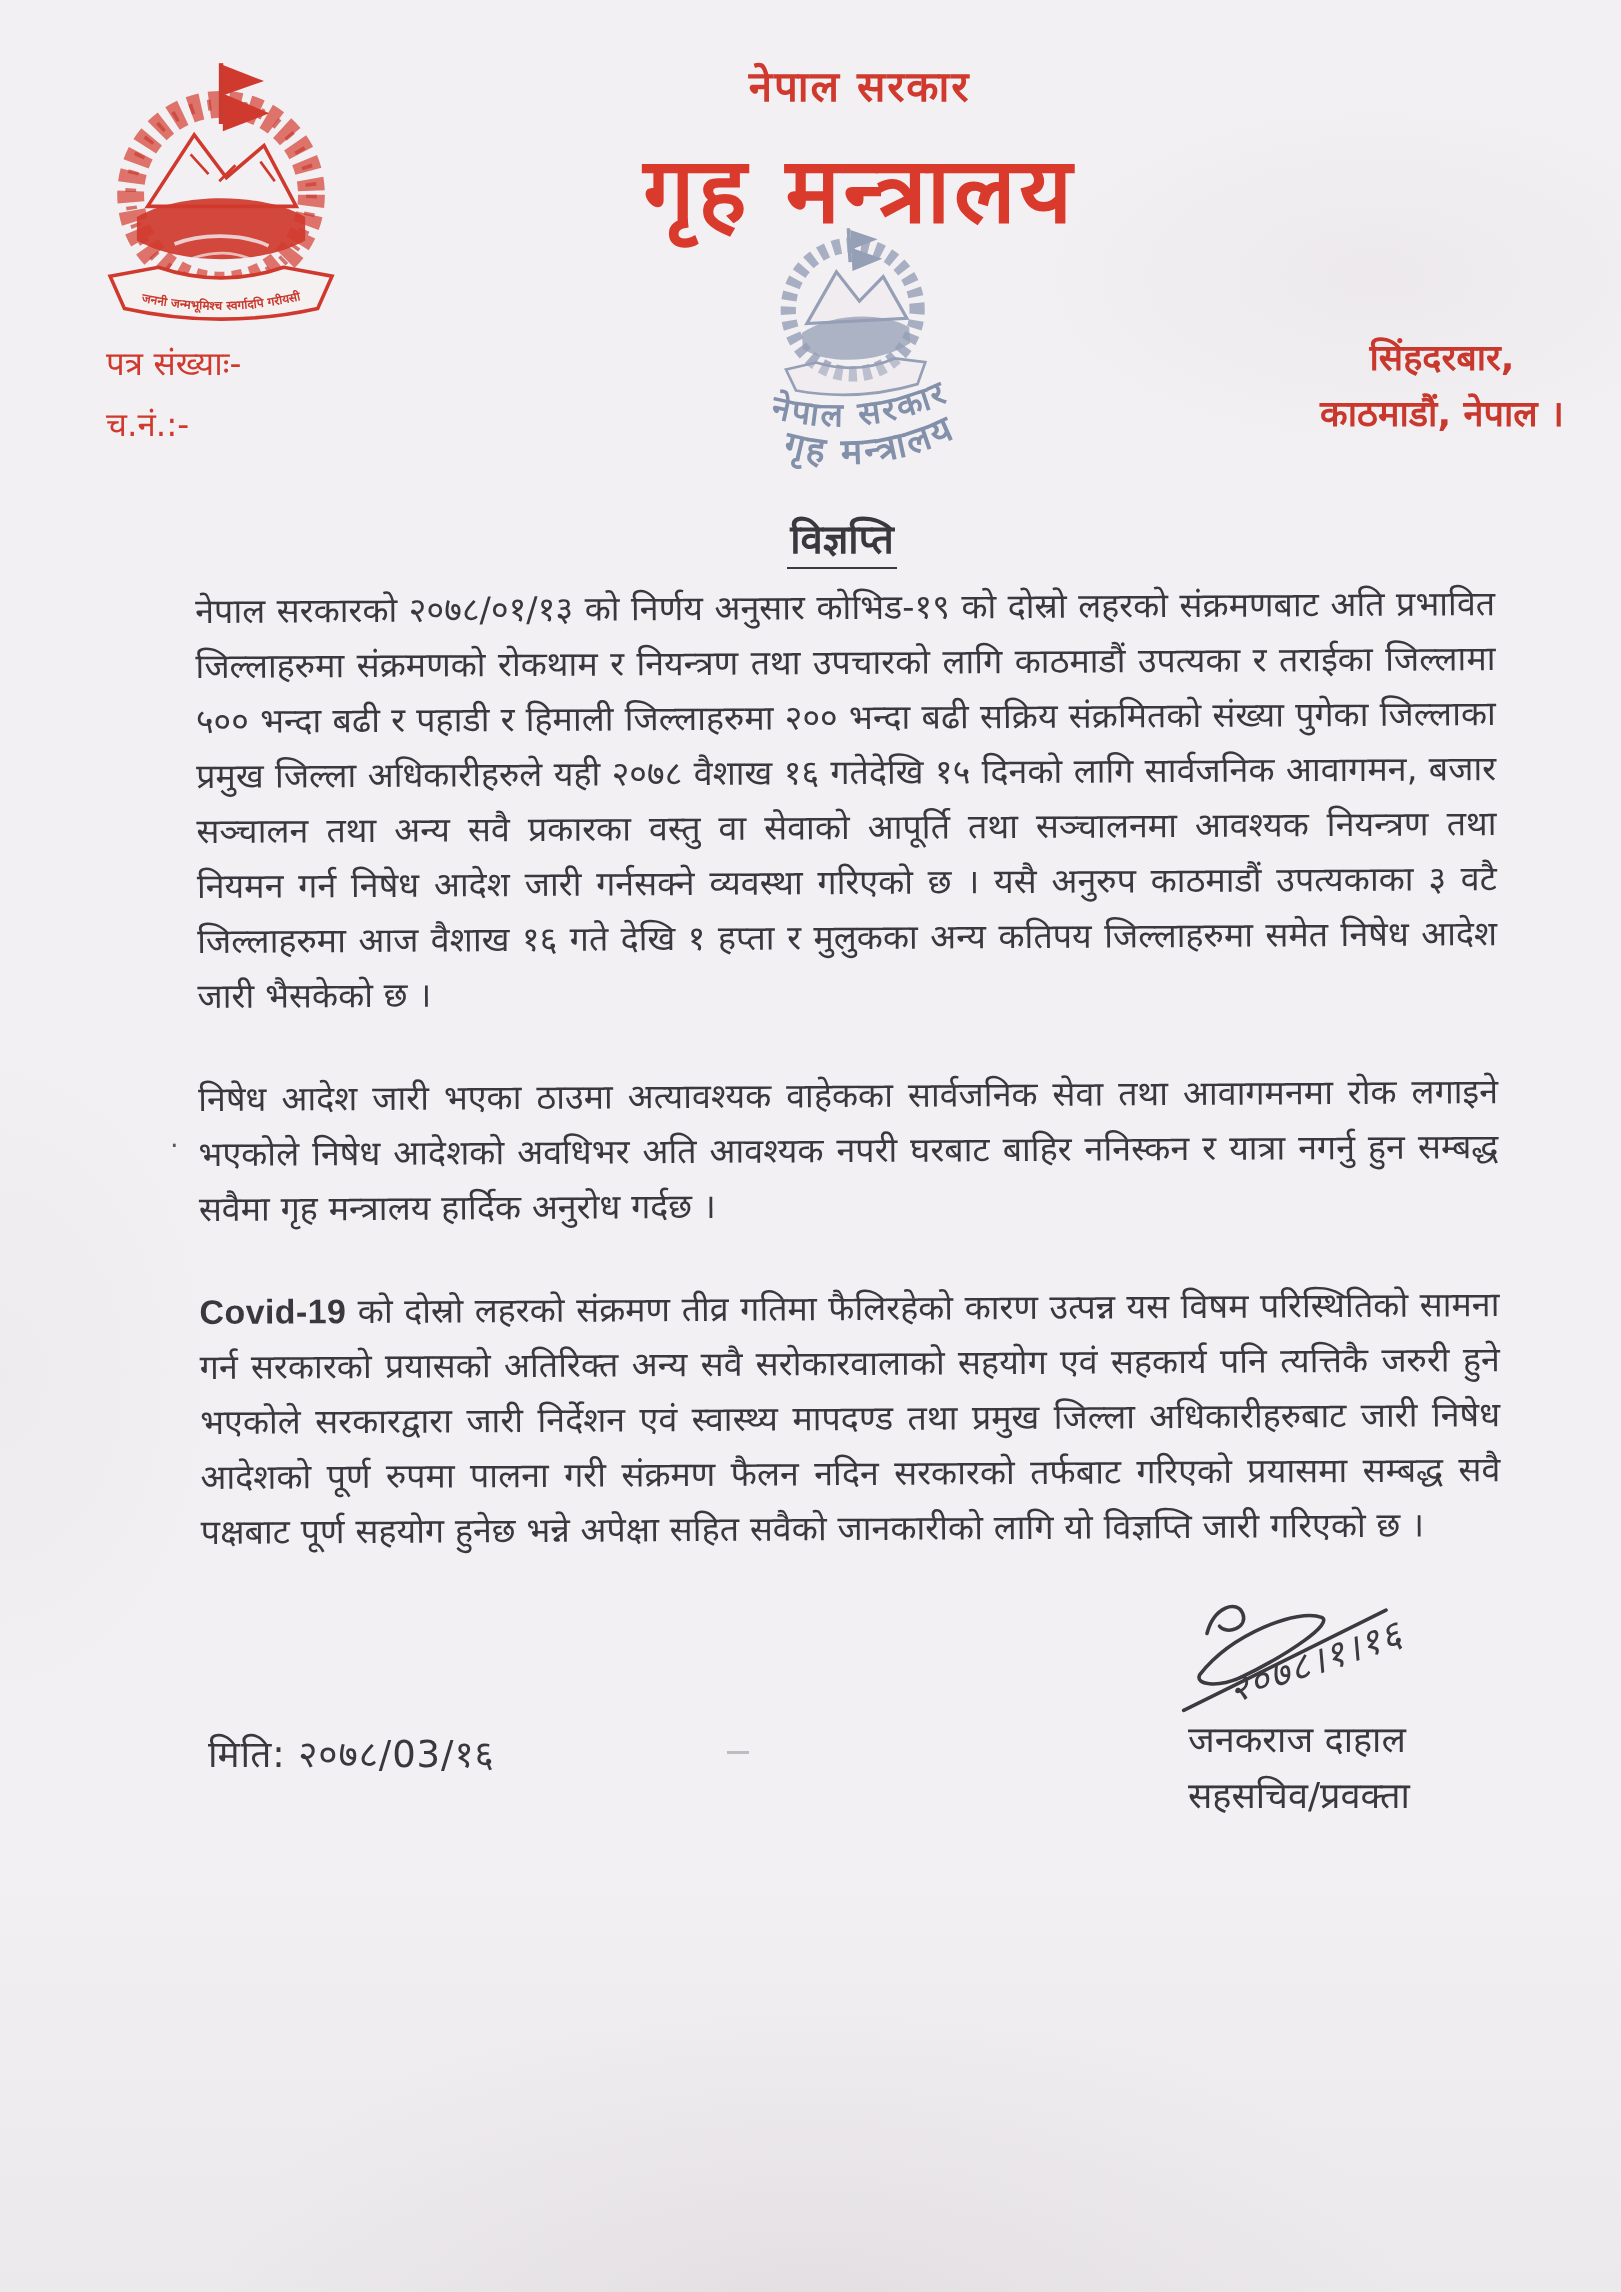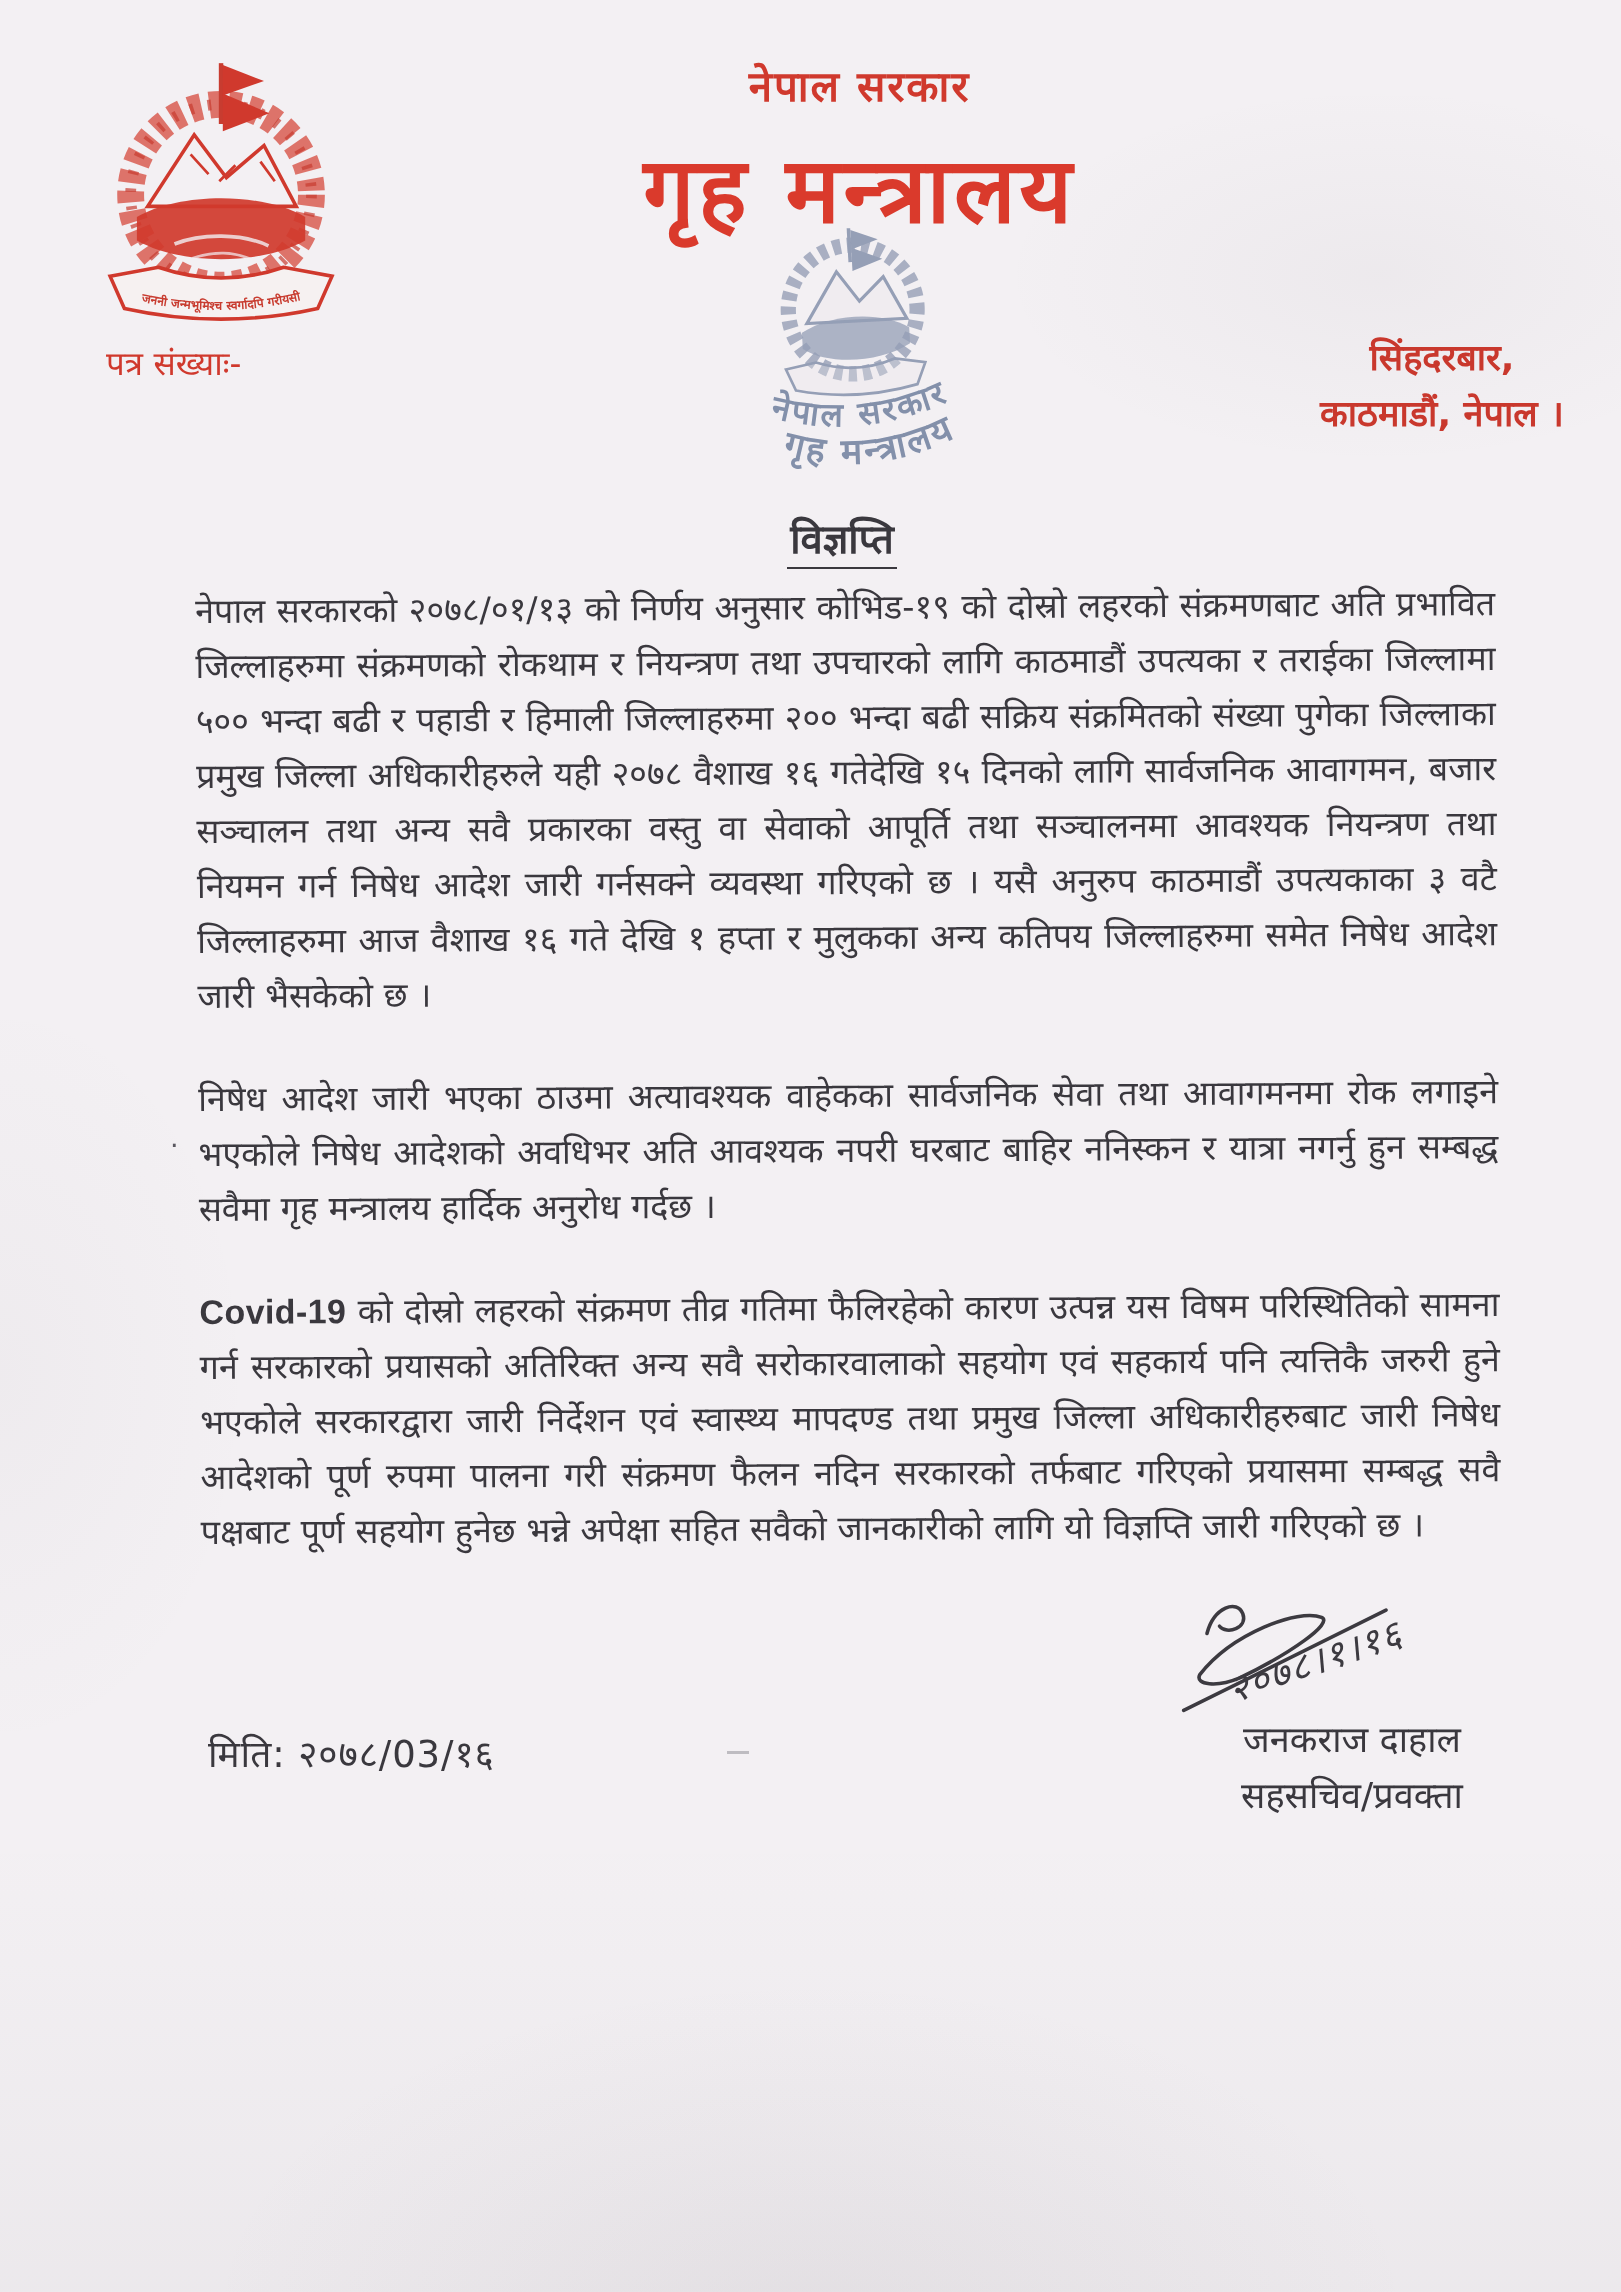--- a/index.html
+++ b/index.html
@@ -52,22 +52,22 @@
   .body-text{
     position:absolute;left:195px;top:584px;width:1300px;
     font-size:34px;line-height:55px;text-align:justify;
     color:#3a383e;transform:rotate(-0.35deg);transform-origin:left top;
   }
   .body-text p{margin:0 0 48px 0;}
   .covid{font-family:"Liberation Sans",sans-serif;font-weight:bold;letter-spacing:0.4px;margin-top:12px;}
   .margin-dot{position:absolute;left:170px;top:1130px;color:#5a5860;font-size:27px;}
   .signature-svg{position:absolute;left:1164px;top:1576px;width:376px;height:233px;}
   .signatory{
-    position:absolute;left:1164px;top:1712px;width:376px;
-    text-align:center;font-size:36px;color:#3a383e;line-height:56px;
+    position:absolute;left:1188px;top:1712px;width:376px;
+    font-size:36px;color:#3a383e;line-height:56px;
   }
   .date-line{
     position:absolute;left:208px;top:1727px;
     font-size:37px;color:#3a383e;letter-spacing:0.9px;
   }
   .artifact-line{position:absolute;left:727px;top:1751px;width:21.5px;height:2.7px;background:#8a8890;opacity:.5;}
 </style>
 </head>
 <body>
 
@@ -117,20 +117,21 @@
     <text font-size="37" font-weight="bold" fill="#7487a6" letter-spacing="3">
       <textPath href="#stampArc1" startOffset="50%" text-anchor="middle">नेपाल सरकार</textPath>
     </text>
     <text font-size="40" font-weight="bold" fill="#7487a6" letter-spacing="3">
       <textPath href="#stampArc2" startOffset="50%" text-anchor="middle">गृह मन्त्रालय</textPath>
     </text>
   </svg>
 
   <div class="ref-block">
     <div>पत्र संख्याः-</div>
+    <div>च.नं.:-</div>
   </div>
 
   <div class="address-block">
     <div>सिंहदरबार,</div>
     <div>काठमाडौं, नेपाल ।</div>
   </div>
 
   <div class="doc-title">
     <span>विज्ञप्ति</span>
   </div>

